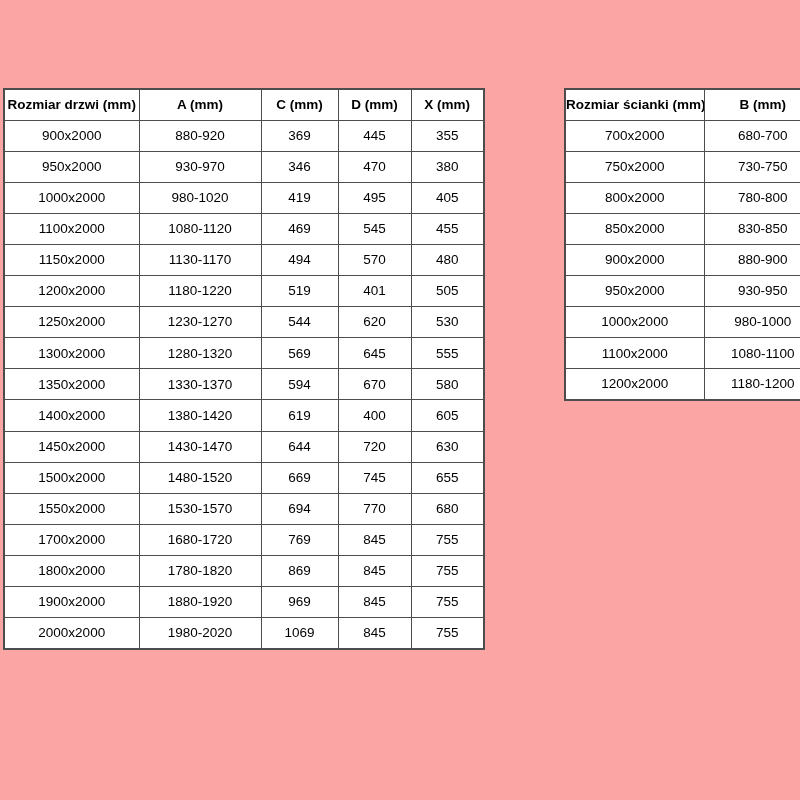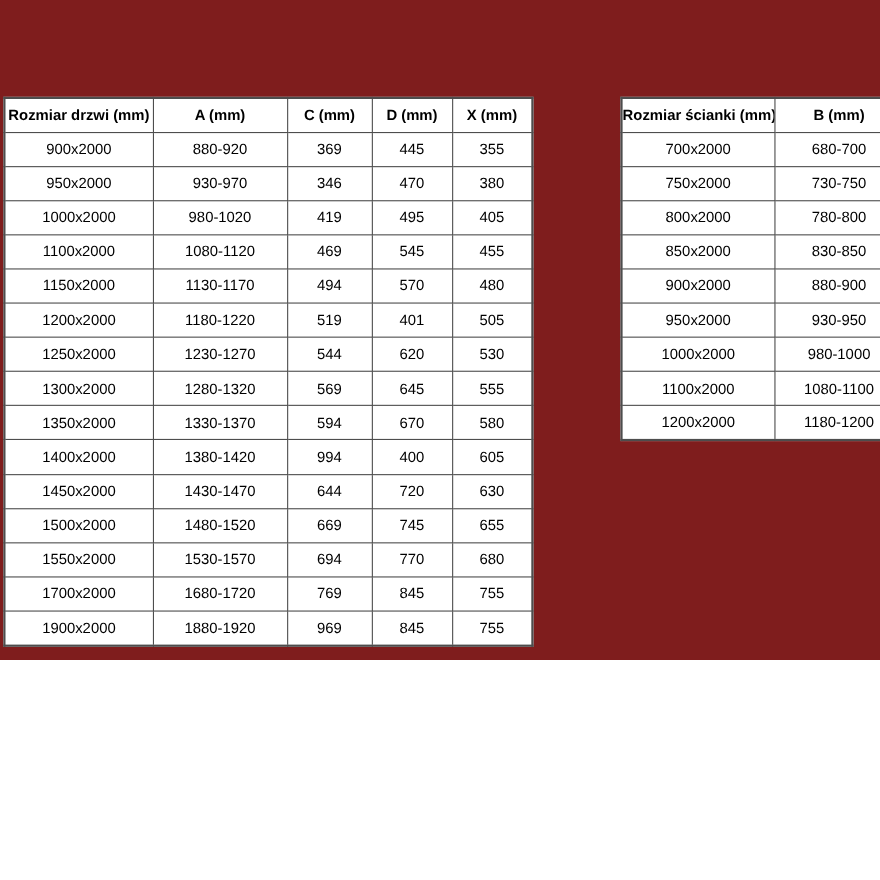--- a/index.html
+++ b/index.html
@@ -6,22 +6,22 @@
     margin: 0;
     padding: 0;
     width: 800px;
     height: 800px;
     background: #ffffff;
     font-family: "Liberation Sans", sans-serif;
   }
   .page {
     position: relative;
     width: 800px;
-    height: 600px;
-    background: #7f1d1d;
+    height: 800px;
+    background: #fca5a5;
     overflow: hidden;
   }
   table.spec-table {
     position: absolute;
     border-collapse: collapse;
     table-layout: fixed;
     background: #ffffff;
     border: 2px solid #4d4d4d;
   }
   table.spec-table th,
@@ -127,21 +127,21 @@
         <tr>
           <td>1350x2000</td>
           <td>1330-1370</td>
           <td>594</td>
           <td>670</td>
           <td>580</td>
         </tr>
         <tr>
           <td>1400x2000</td>
           <td>1380-1420</td>
-          <td>994</td>
+          <td>619</td>
           <td>400</td>
           <td>605</td>
         </tr>
         <tr>
           <td>1450x2000</td>
           <td>1430-1470</td>
           <td>644</td>
           <td>720</td>
           <td>630</td>
         </tr>
@@ -160,23 +160,37 @@
           <td>680</td>
         </tr>
         <tr>
           <td>1700x2000</td>
           <td>1680-1720</td>
           <td>769</td>
           <td>845</td>
           <td>755</td>
         </tr>
         <tr>
+          <td>1800x2000</td>
+          <td>1780-1820</td>
+          <td>869</td>
+          <td>845</td>
+          <td>755</td>
+        </tr>
+        <tr>
           <td>1900x2000</td>
           <td>1880-1920</td>
           <td>969</td>
+          <td>845</td>
+          <td>755</td>
+        </tr>
+        <tr>
+          <td>2000x2000</td>
+          <td>1980-2020</td>
+          <td>1069</td>
           <td>845</td>
           <td>755</td>
         </tr>
       </tbody>
   </table>
 
   <table class="spec-table" id="wall-table">
     <colgroup>
       <col style="width:139px">
       <col style="width:118px">

